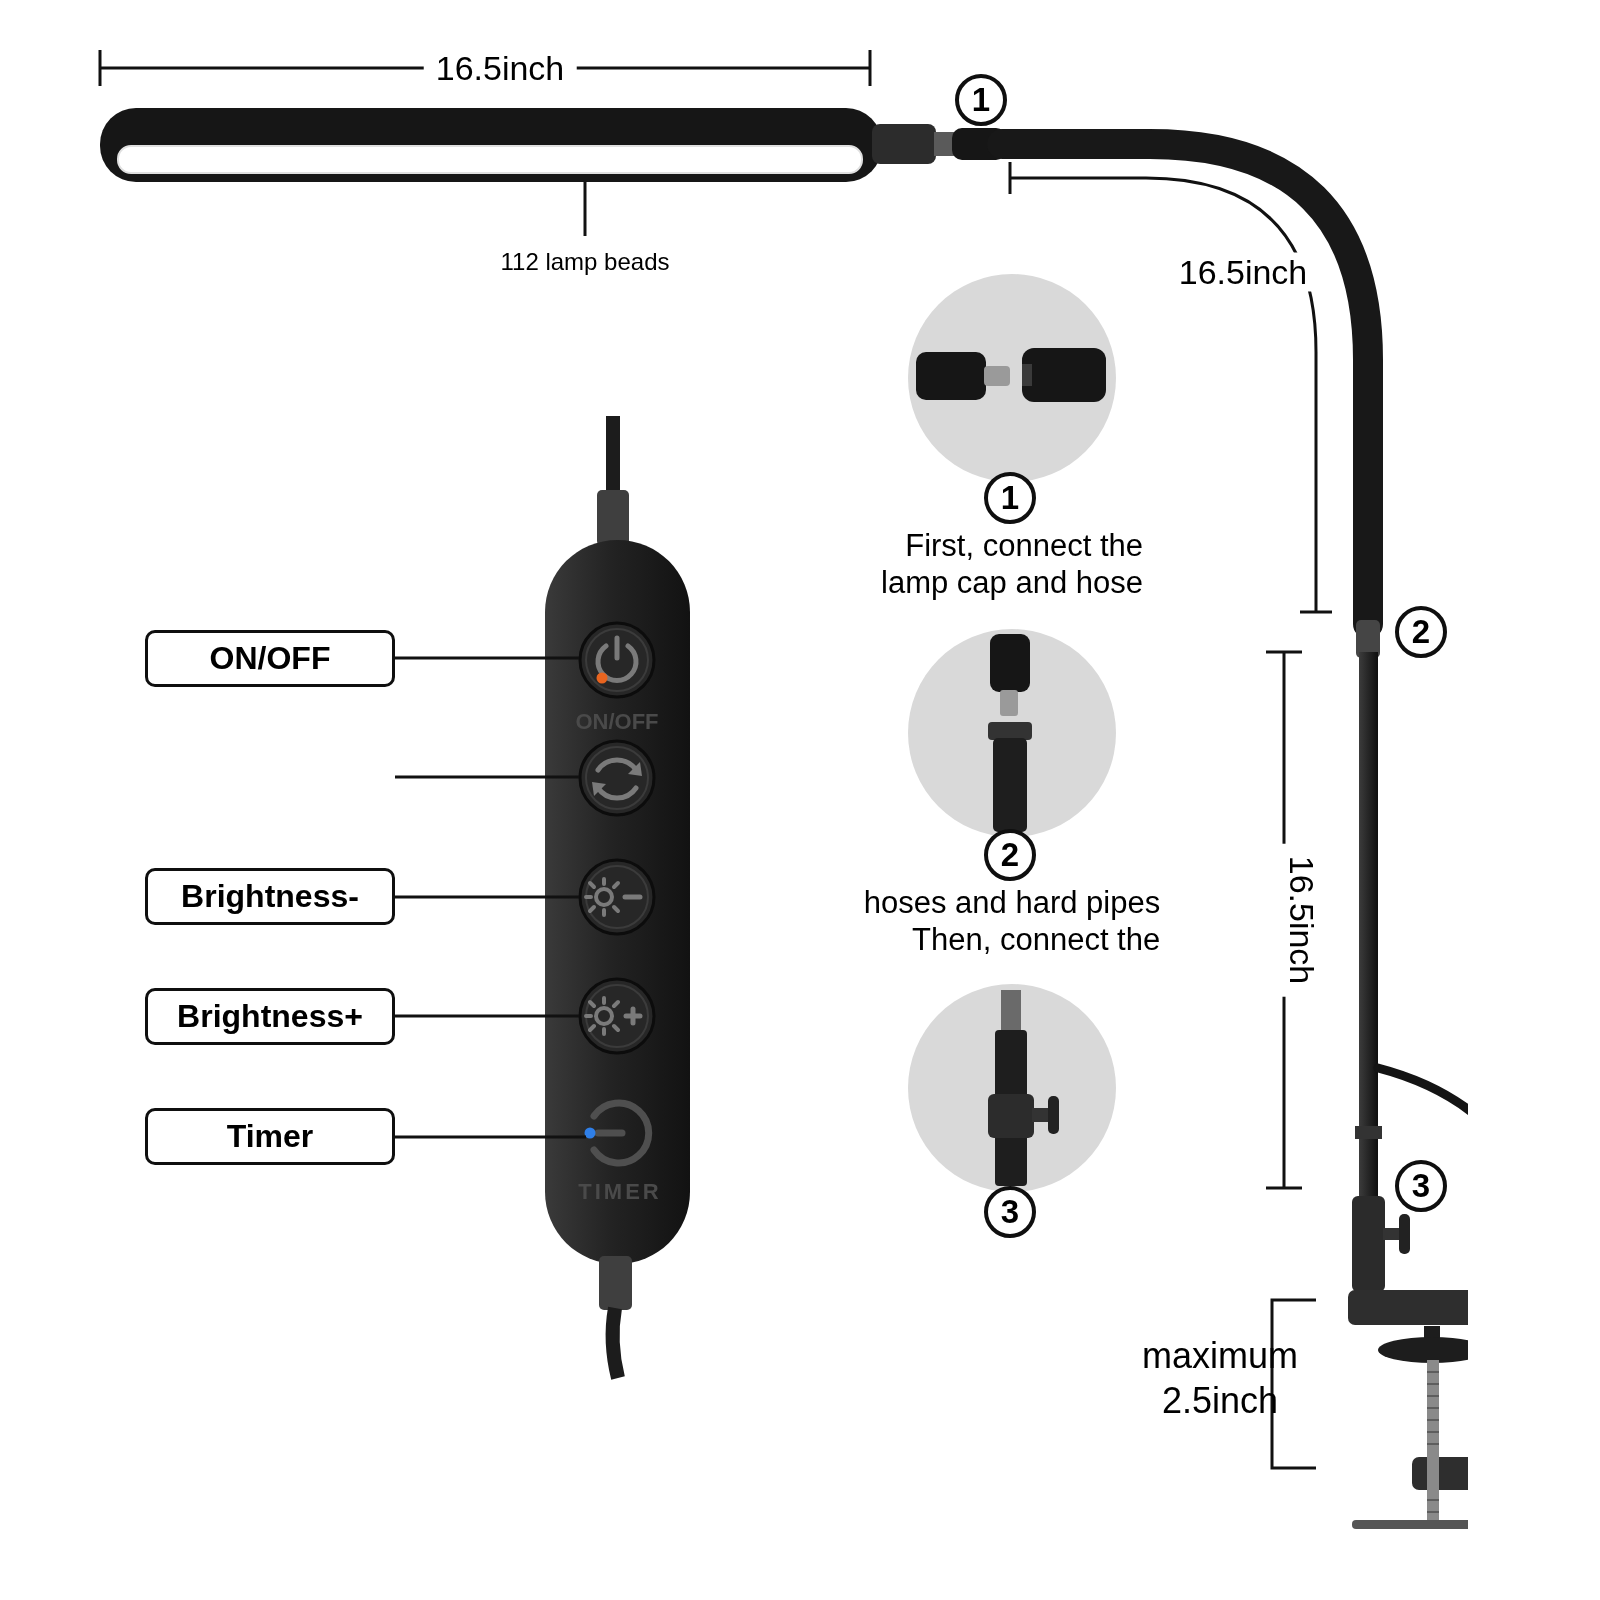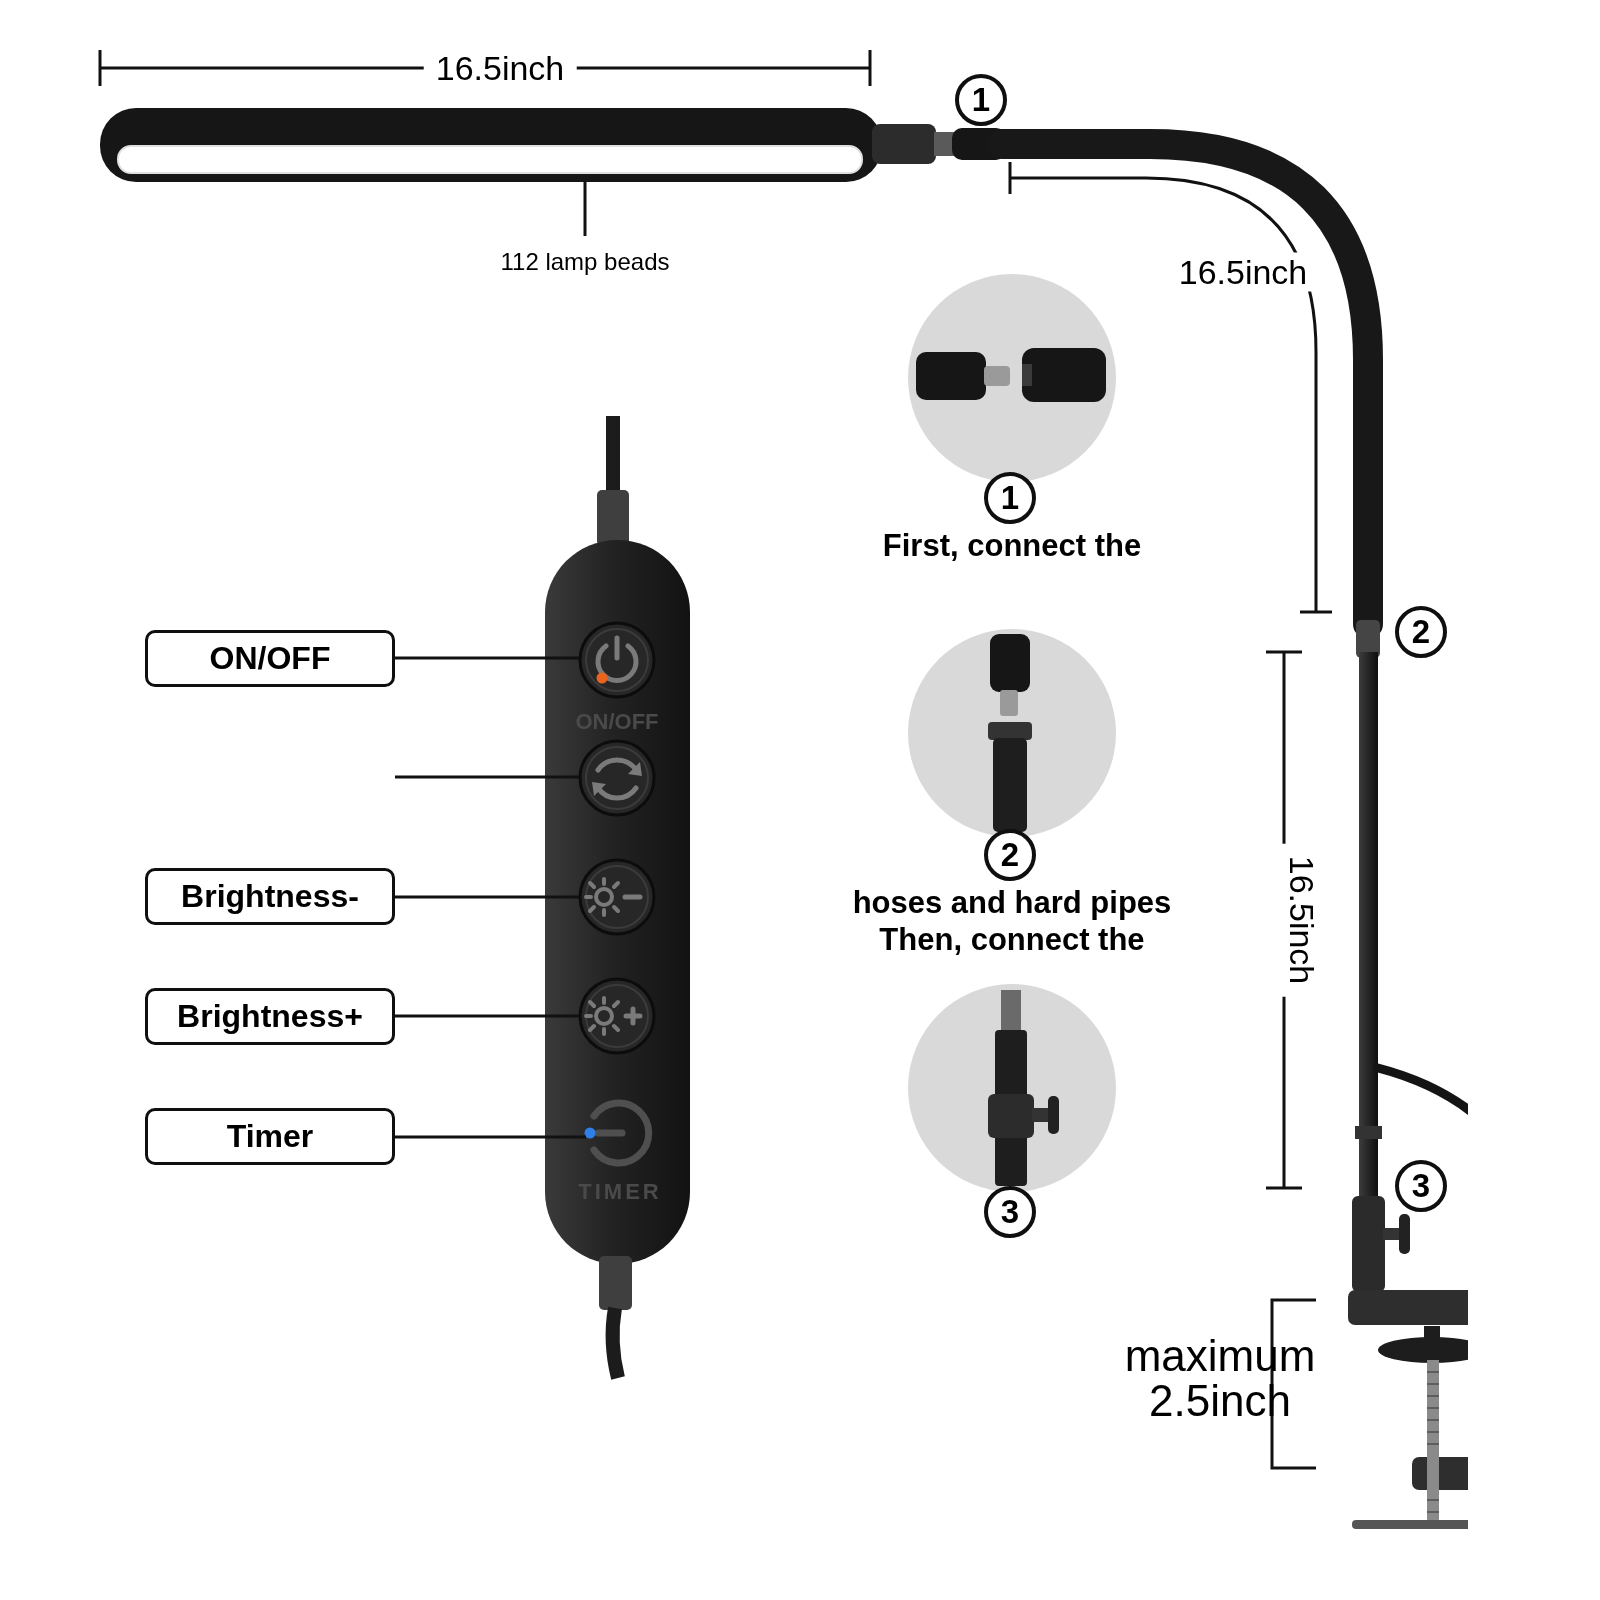--- a/index.html
+++ b/index.html
@@ -10,25 +10,25 @@
              transform:translate(-50%,-50%);}
   .dim-label.vertical{transform:translate(-50%,-50%) rotate(90deg);}
   .plain-label{font-size:24px;white-space:nowrap;transform:translate(-50%,-50%);}
   .callout-box{width:250px;height:57px;border:3px solid #0f0f0f;border-radius:10px;
                background:#fff;display:flex;align-items:center;justify-content:center;
                font-size:32px;font-weight:bold;box-sizing:border-box;}
   .num-circle{width:52px;height:52px;border:4px solid #0f0f0f;border-radius:50%;
               background:#fff;display:flex;align-items:center;justify-content:center;
               font-size:33px;font-weight:bold;box-sizing:border-box;
               transform:translate(-50%,-50%);}
-  .step-caption{transform:translate(-50%,0);text-align:center;font-size:31px;
-                font-weight:bold;line-height:37px;white-space:nowrap;}
+  .step-caption{transform:translate(-50%,0);text-align:right;font-size:31px;
+                font-weight:normal;line-height:37px;white-space:nowrap;}
   .emboss{color:#4a4a4a;font-weight:bold;font-size:22px;
           transform:translate(-50%,-50%);white-space:nowrap;}
-  .clamp-label{text-align:center;font-size:44px;line-height:45px;
+  .clamp-label{text-align:center;font-size:36px;line-height:45px;
                transform:translate(-50%,0);white-space:nowrap;}
 </style>
 </head>
 <body>
 
 <div id="canvas">
 
   <svg class="abs" style="left:0;top:0" width="1600" height="1600" viewBox="0 0 1600 1600">
     <defs>
       <linearGradient id="remoteGrad" x1="0" y1="0" x2="1" y2="0">
@@ -213,20 +213,21 @@
   <div class="abs callout-box" style="left:145px;top:868px">Brightness-</div>
   <div class="abs callout-box" style="left:145px;top:988px">Brightness+</div>
   <div class="abs callout-box" style="left:145px;top:1108px">Timer</div>
 
   <div class="abs emboss" style="left:617px;top:722px">ON/OFF</div>
   <div class="abs emboss" style="left:620px;top:1192px;letter-spacing:3px">TIMER</div>
 
   <div class="abs num-circle" style="left:1010px;top:498px">1</div>
   <div class="abs step-caption" style="left:1012px;top:527px">
     <div>First, connect the</div>
+    <div>lamp cap and hose</div>
   </div>
 
   <div class="abs num-circle" style="left:1010px;top:855px">2</div>
   <div class="abs step-caption" style="left:1012px;top:884px">
     <div>hoses and hard pipes</div>
     <div>Then, connect the</div>
   </div>
 
   <div class="abs num-circle" style="left:1010px;top:1212px">3</div>
 

